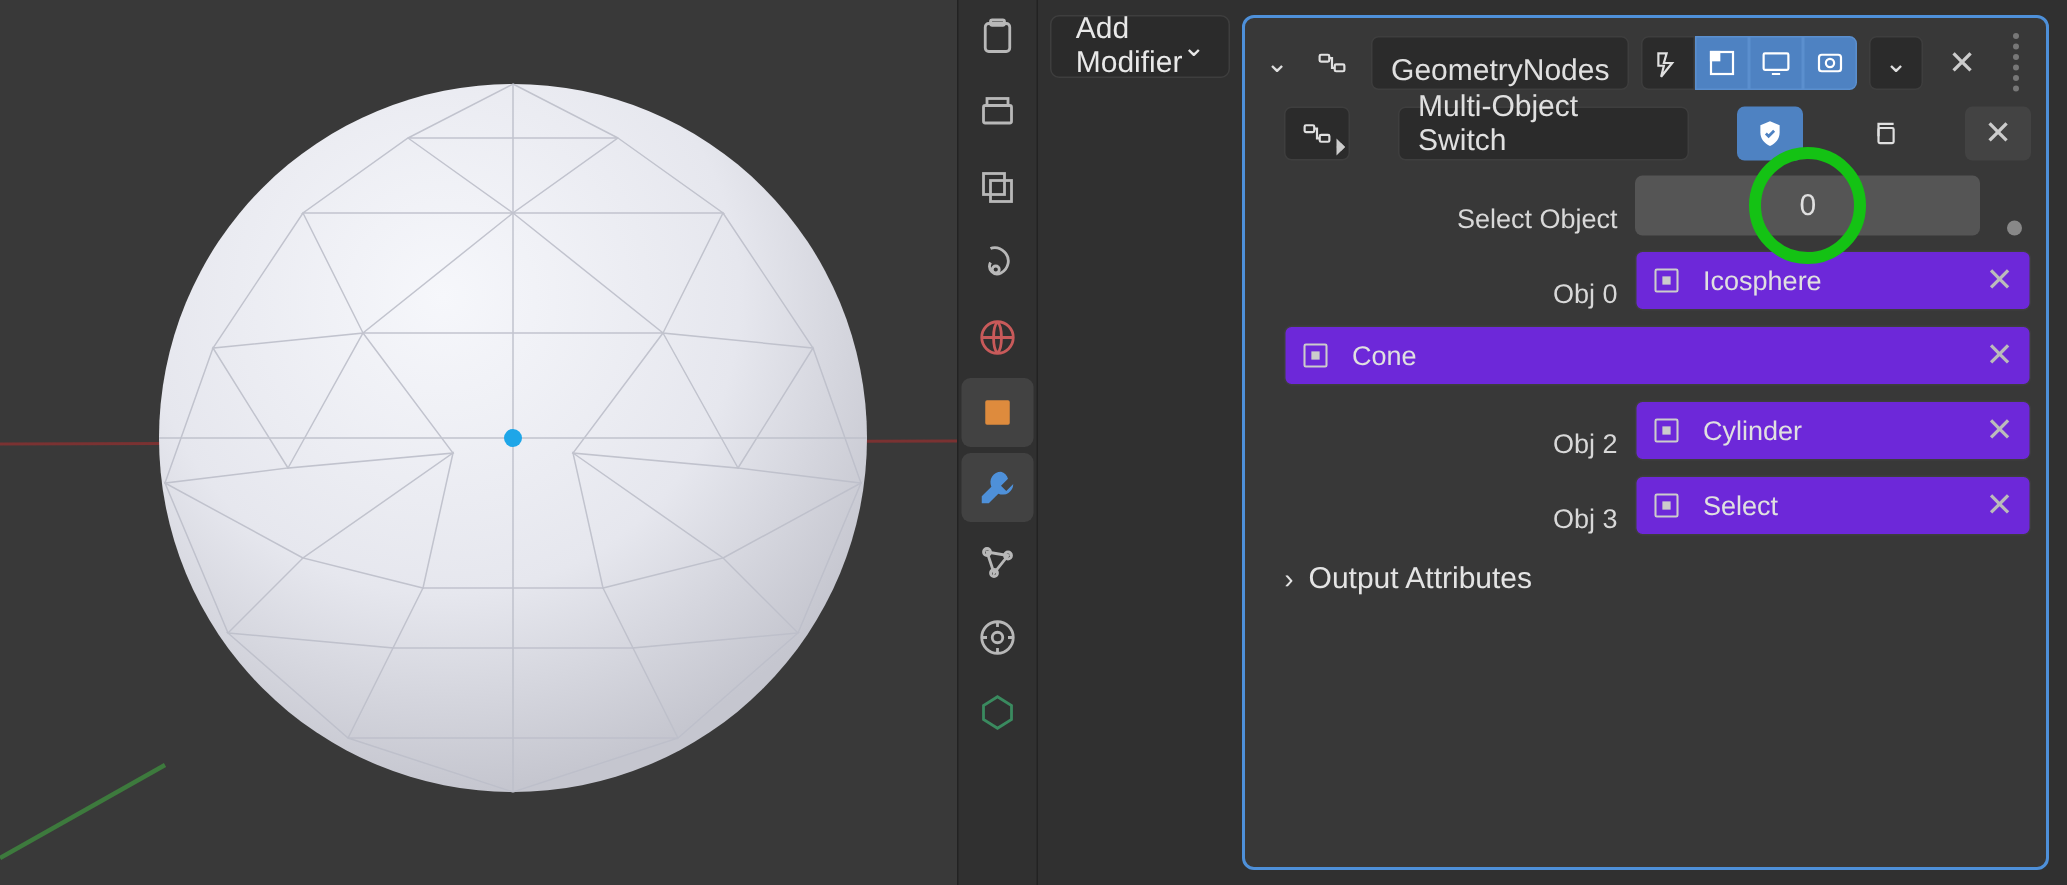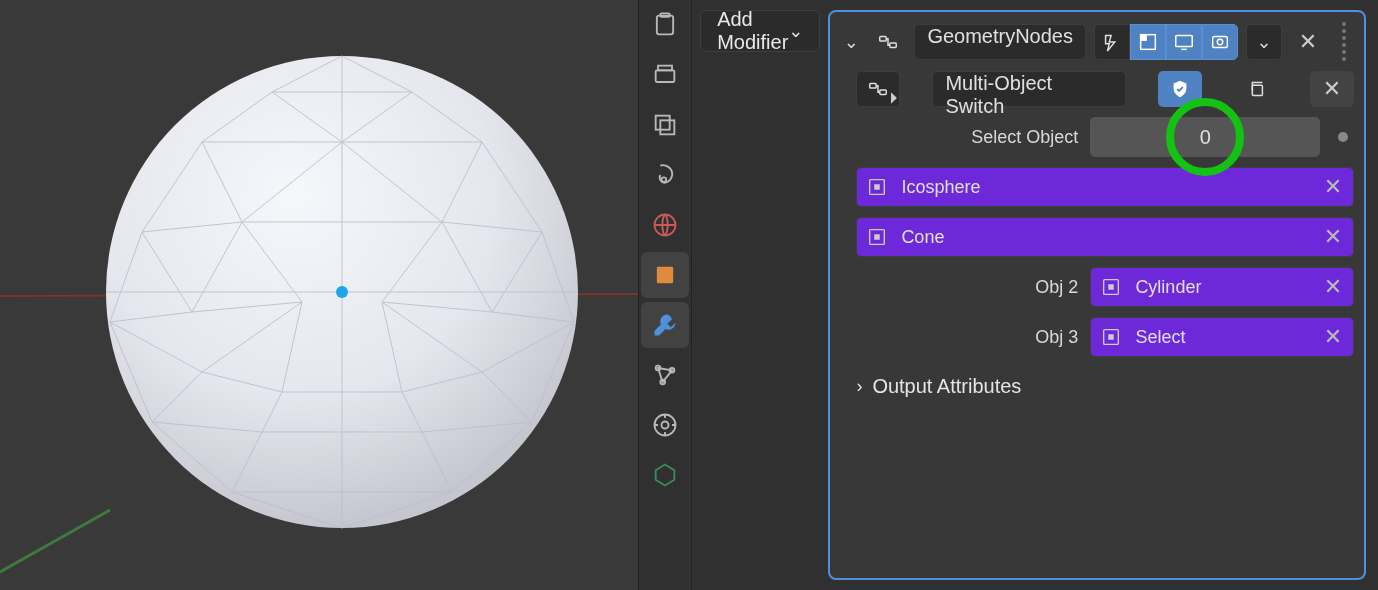--- a/index.html
+++ b/index.html
@@ -48,21 +48,21 @@
   .iconbtn {
     width: 36px; height: 36px; border-radius: 5px; display: flex; align-items: center; justify-content: center;
     background: transparent;
   }
   .iconbtn.raised { background: #2b2b2b; border: 1px solid #3e3e3e; }
   .iconbtn.blue { background: #4e82c2; border: 1px solid #5b8fce; color: #fff; }
   .iconbtn svg { width: 22px; height: 22px; stroke: currentColor; fill: none; stroke-width: 1.6; }
 
   .name {
     flex: 1; height: 36px; background: #2b2b2b; border: 1px solid #3e3e3e; border-radius: 5px;
-    display: flex; align-items: flex-start; padding: 0 12px; font-size: 20px;
+    display: flex; align-items: flex-end; padding: 0 12px; font-size: 20px;
   }
 
   .toggle-group { display: flex; }
   .toggle-group .iconbtn:first-child { border-top-left-radius: 5px; border-bottom-left-radius: 5px; }
   .toggle-group .iconbtn:last-child { border-top-right-radius: 5px; border-bottom-right-radius: 5px; }
   .toggle-group .iconbtn { border-radius: 0; }
 
   .xbtn { background: #434343; }
   .grip { width: 20px; display:flex; flex-direction:column; gap:3px; align-items:center; justify-content:center;}
   .grip span { display:block; width:4px; height:4px; background:#777; border-radius:50%; }
@@ -72,21 +72,21 @@
   .ng-row .iconbtn { width: 44px; }
   .ng-row .dropcaret { position: relative; }
   .ng-row .dropcaret:after {
     content: ""; position: absolute; right: 4px; bottom: 4px;
     border: 4px solid transparent; border-top-color: #ccc; border-right-color:#ccc;
     transform: rotate(45deg); width:0;height:0;
   }
   .shield { background: #4e82c2; }
 
   
-  .prop { margin-left: 16px; display: flex; align-items: center; gap: 12px; }
+  .prop { margin-left: 16px; display: flex; align-items: flex-end; gap: 12px; }
   .prop .label { width: 222px; text-align: right; color: #d8d8d8; }
   .numfield {
     flex: 1; height: 40px; background: #555; border-radius: 5px;
     display: flex; align-items: center; justify-content: center; font-size: 20px; position: relative;
   }
   .circle-highlight {
     position: absolute; width: 78px; height: 78px; border: 8px solid #14c214; border-radius: 50%;
     left: 50%; top: 50%; transform: translate(-50%, -50%); pointer-events: none;
   }
   .dot { width: 10px; height: 10px; background: #888; border-radius: 50%; margin: 0 6px; }
@@ -315,20 +315,21 @@
     <div class="prop">
       <div class="label">Select Object</div>
       <div class="numfield">
         <span>0</span>
         <div class="circle-highlight"></div>
       </div>
       <div class="dot"></div>
     </div>
 
     <div class="prop">
+      <div class="label">Obj 0</div>
       <div class="objfield">
         <div class="oicon">
             <svg viewBox="0 0 24 24">
               <rect x="4" y="4" width="16" height="16" rx="1"></rect>
               <rect x="9" y="9" width="6" height="6" fill="#ccc" stroke="none"></rect>
             </svg>
           </div>
         <span class="otxt">Icosphere</span>
         <span class="ox">✕</span>
       </div>

